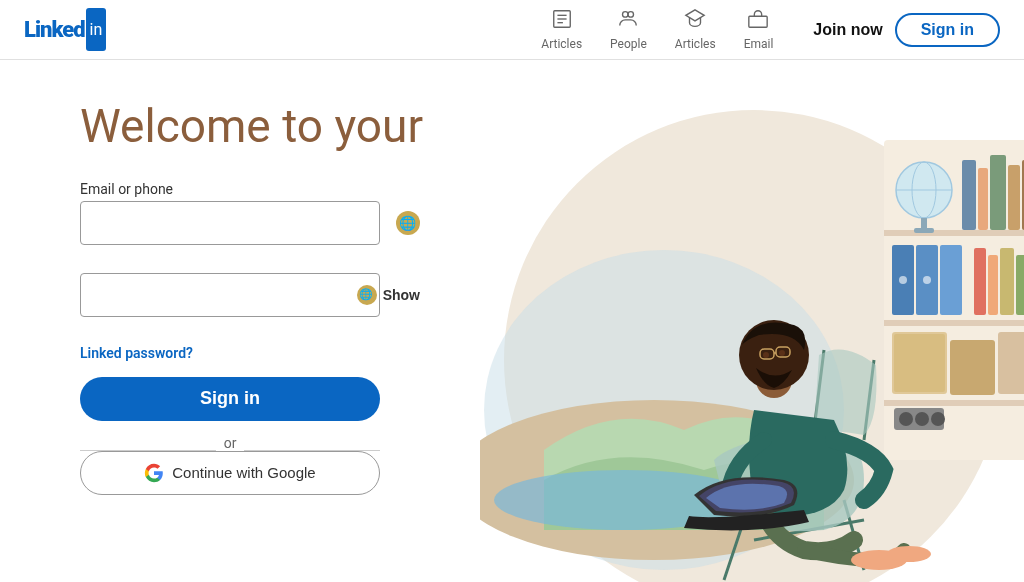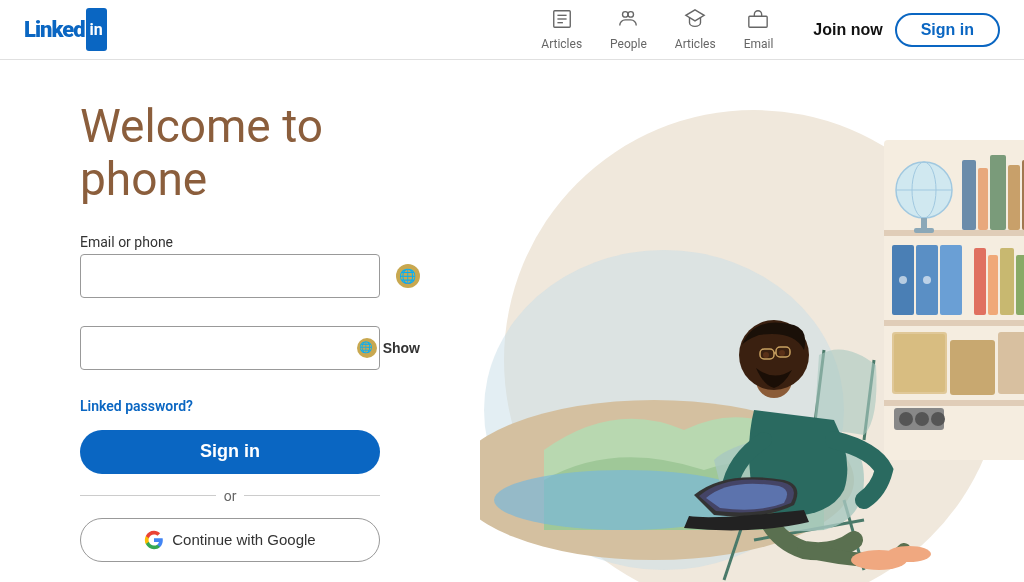--- a/index.html
+++ b/index.html
@@ -31,21 +31,21 @@
     .logo-text {
       font-size: 22px;
       font-weight: 900;
       color: #0a66c2;
       letter-spacing: -1px;
     }
     .logo-in-box {
       background: #0a66c2;
       color: #fff;
       font-size: 16px;
-      font-weight: 700;
+      font-weight: 400;
       padding: 12px 4px;
       border-radius: 3px;
       margin-left: 1px;
     }
     .nav-links {
       display: flex;
       align-items: center;
       gap: 4px;
       margin-right: 16px;
     }
@@ -180,23 +180,22 @@
       color: #fff;
       border: none;
       border-radius: 24px;
       font-size: 18px;
       font-weight: 600;
       cursor: pointer;
       margin-bottom: 14px;
     }
     .or-divider {
       display: flex;
-      align-items: center;
+      align-items: flex-end;
       width: 300px;
-      margin-bottom: 14px;
       gap: 8px;
     }
     .or-line {
       flex: 1;
       height: 1px;
       background: #ccc;
     }
     .or-text {
       font-size: 14px;
       color: #666;
@@ -294,21 +293,21 @@
   <div class="nav-actions">
     <button class="btn-join-now">Join now</button>
     <button class="btn-sign-in">Sign in</button>
   </div>
 </nav>
 
 <div class="main">
 
   <div class="left-panel">
     <h1 class="headline">
-      <span>Welcome to phone</span><br>
+      <span>Welcome to your</span><br>
     </h1>
 
     <div class="form-group">
       <label class="form-label">Email or phone</label>
       <div class="input-wrapper">
         <input class="form-input" type="text" style="">
         <div class="input-icon">
           <span class="input-icon-globe">🌐</span>
         </div>
       </div>

